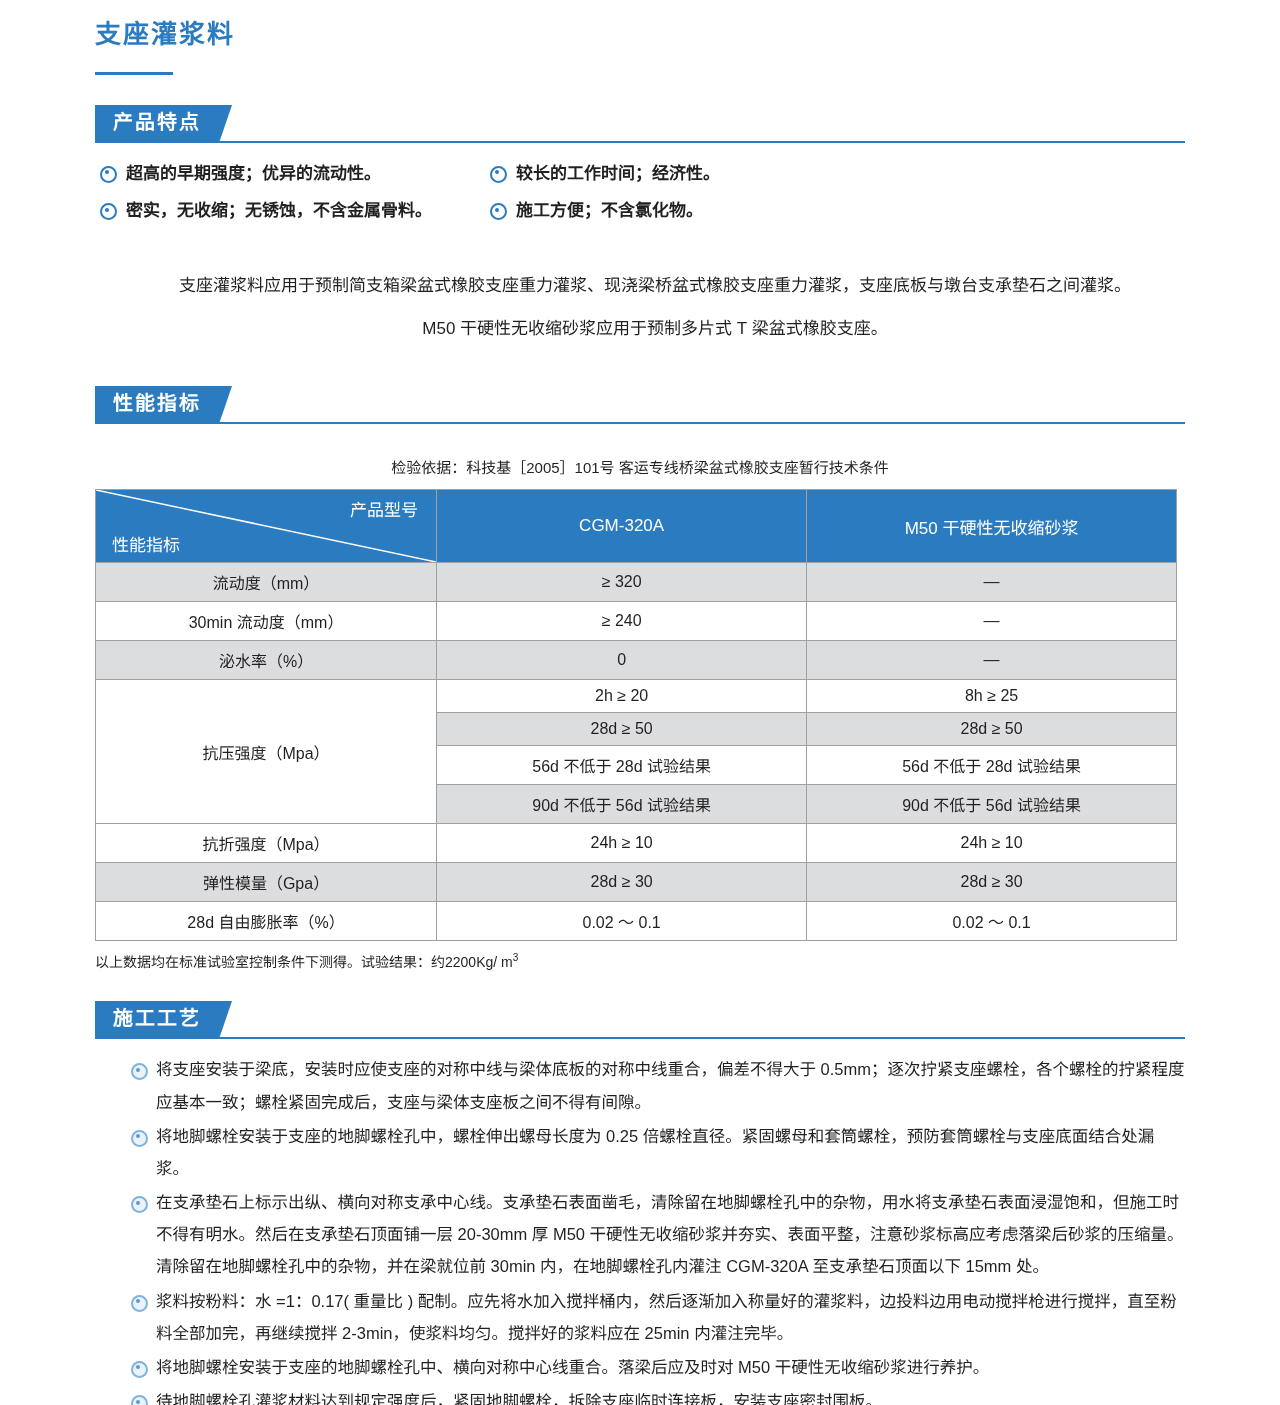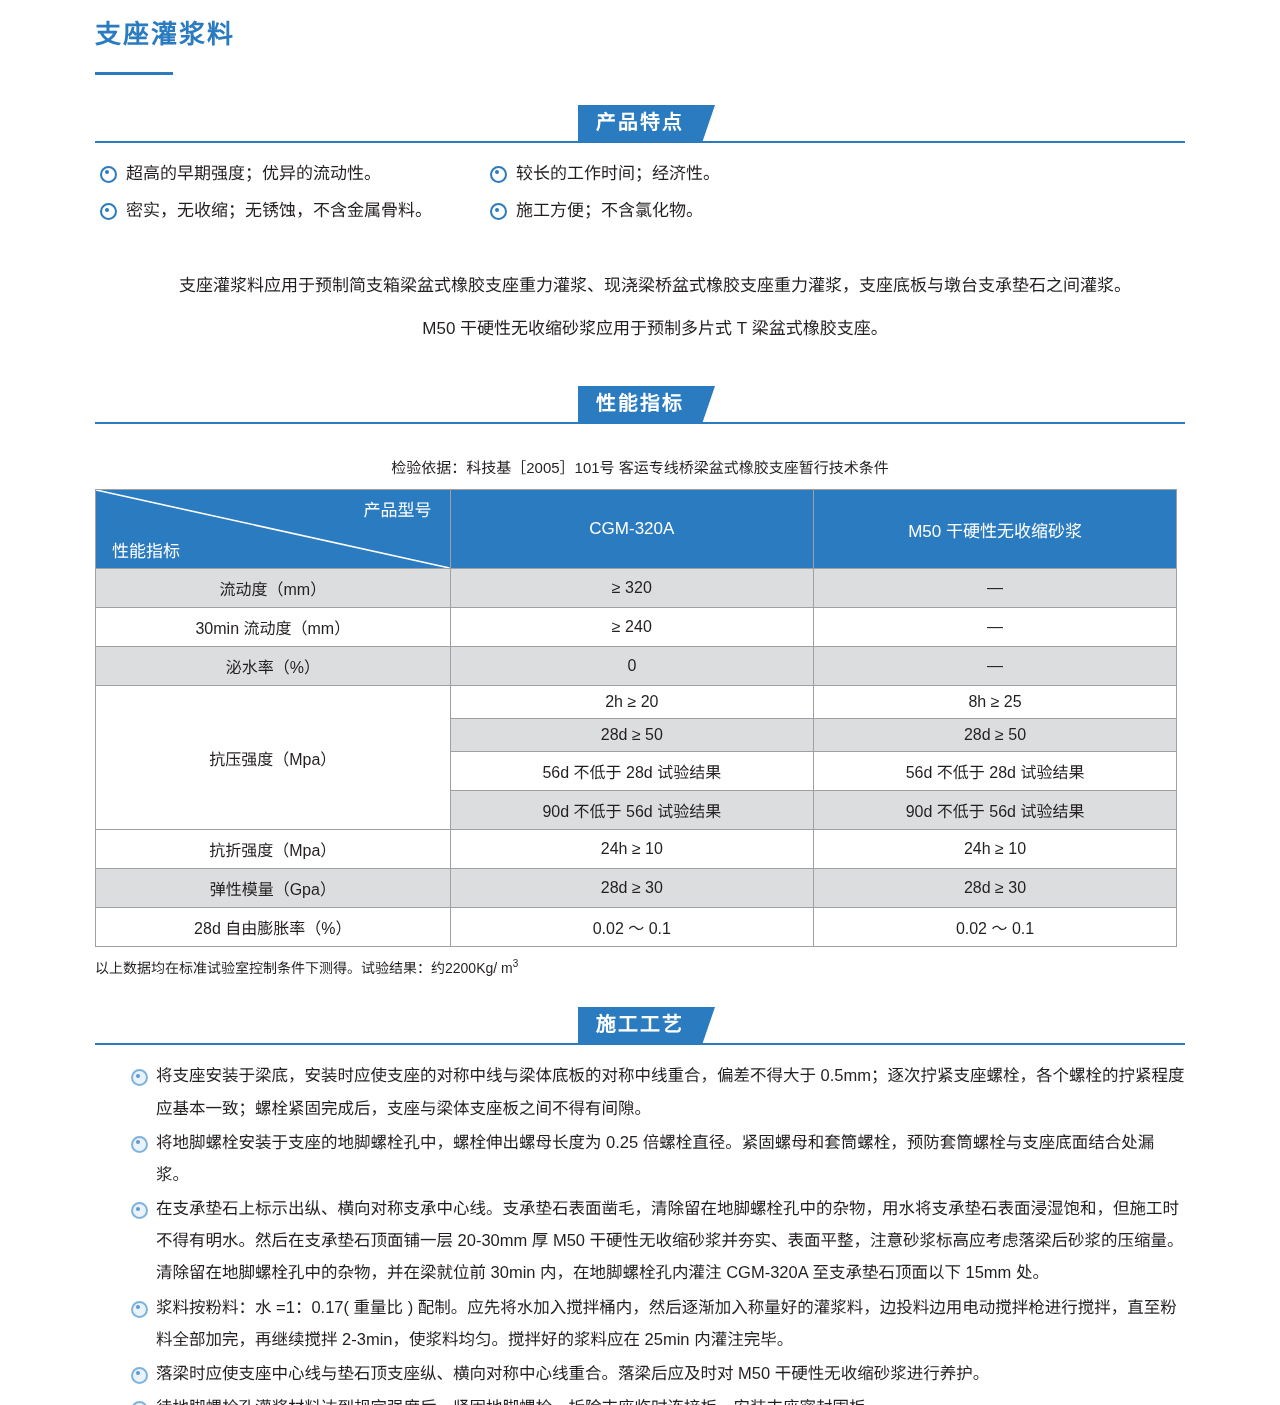--- a/index.html
+++ b/index.html
@@ -37,21 +37,20 @@
     background: #2b7bc0;
     margin: 20px 0 0 95px;
   }
 
   
   .section-head {
     position: relative;
     margin: 0 0 0 95px;
     width: 1090px;
     height: 38px;
-    text-align: center;
   }
   .section-head .tag {
     display: inline-block;
     background: #2b7bc0;
     color: #ffffff;
     font-size: 20px;
     font-weight: bold;
     letter-spacing: 2px;
     padding: 5px 18px 6px 18px;
     line-height: 1.25;
@@ -79,20 +78,21 @@
   }
 
   
   .features {
     margin: 18px 0 0 100px;
     width: 1080px;
     display: grid;
     grid-template-columns: 390px 1fr;
     row-gap: 12px;
     font-size: 17px;
+    font-weight: bold;
   }
   .feat {
     display: flex;
     align-items: flex-start;
   }
   .bullet {
     flex: 0 0 auto;
     display: inline-block;
     width: 13px;
     height: 13px;
@@ -142,21 +142,21 @@
   .hdr-row td {
     background: #2b7bc0;
     color: #ffffff;
     height: 58px;
     font-size: 17px;
     border-color: #2b7bc0;
   }
   .diag-cell {
     position: relative;
     width: 346px;
-    padding: 10px !important;
+    padding: 0 !important;
     vertical-align: middle;
     overflow: hidden;
   }
   .diag-cell .diag-line {
     position: absolute;
     left: 0; top: 0;
     width: 100%; height: 100%;
   }
   .diag-cell .lbl-top {
     position: absolute;
@@ -361,21 +361,21 @@
     <div class="proc-item">
       <span class="pbullet"></span>
       <span class="ptext">在支承垫石上标示出纵、横向对称支承中心线。支承垫石表面凿毛，清除留在地脚螺栓孔中的杂物，用水将支承垫石表面浸湿饱和，但施工时不得有明水。然后在支承垫石顶面铺一层 20-30mm 厚 M50 干硬性无收缩砂浆并夯实、表面平整，注意砂浆标高应考虑落梁后砂浆的压缩量。清除留在地脚螺栓孔中的杂物，并在梁就位前 30min 内，在地脚螺栓孔内灌注 CGM-320A 至支承垫石顶面以下 15mm 处。</span>
     </div>
     <div class="proc-item">
       <span class="pbullet"></span>
       <span class="ptext">浆料按粉料：水 =1：0.17( 重量比 ) 配制。应先将水加入搅拌桶内，然后逐渐加入称量好的灌浆料，边投料边用电动搅拌枪进行搅拌，直至粉料全部加完，再继续搅拌 2-3min，使浆料均匀。搅拌好的浆料应在 25min 内灌注完毕。</span>
     </div>
     <div class="proc-item">
       <span class="pbullet"></span>
-      <span class="ptext">落梁时应使支座中心线与垫石顶支座纵、横向对称中心线重合。落梁后应及时对 M50 干硬性无收缩砂浆进行养护。</span>
+      <span class="ptext">将地脚螺栓安装于支座的地脚螺栓孔中、横向对称中心线重合。落梁后应及时对 M50 干硬性无收缩砂浆进行养护。</span>
     </div>
     <div class="proc-item">
       <span class="pbullet"></span>
       <span class="ptext">待地脚螺栓孔灌浆材料达到规定强度后，紧固地脚螺栓，拆除支座临时连接板，安装支座密封围板。</span>
     </div>
   </div>
 
 </div>
 
 </body></html>

